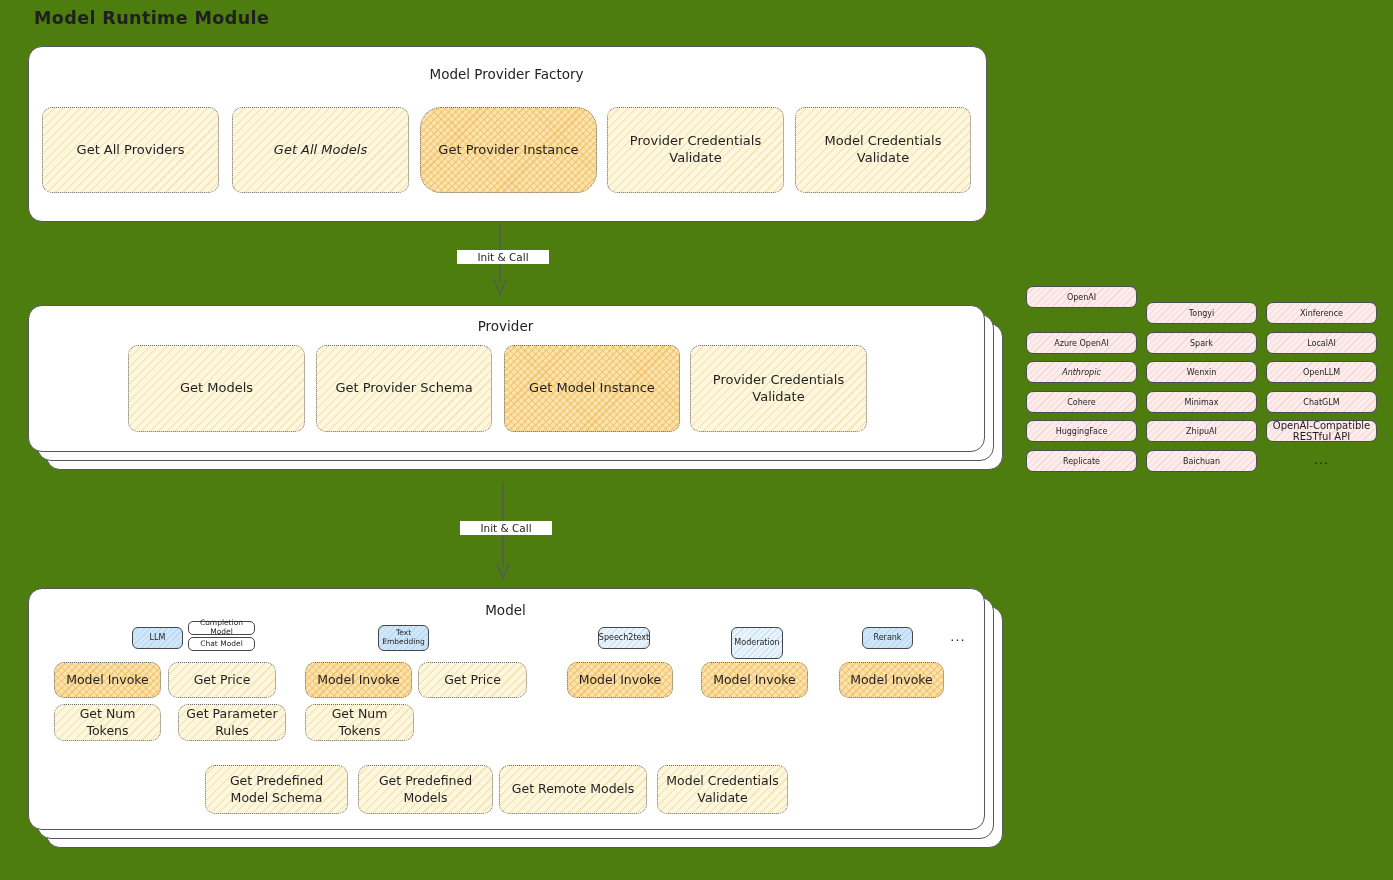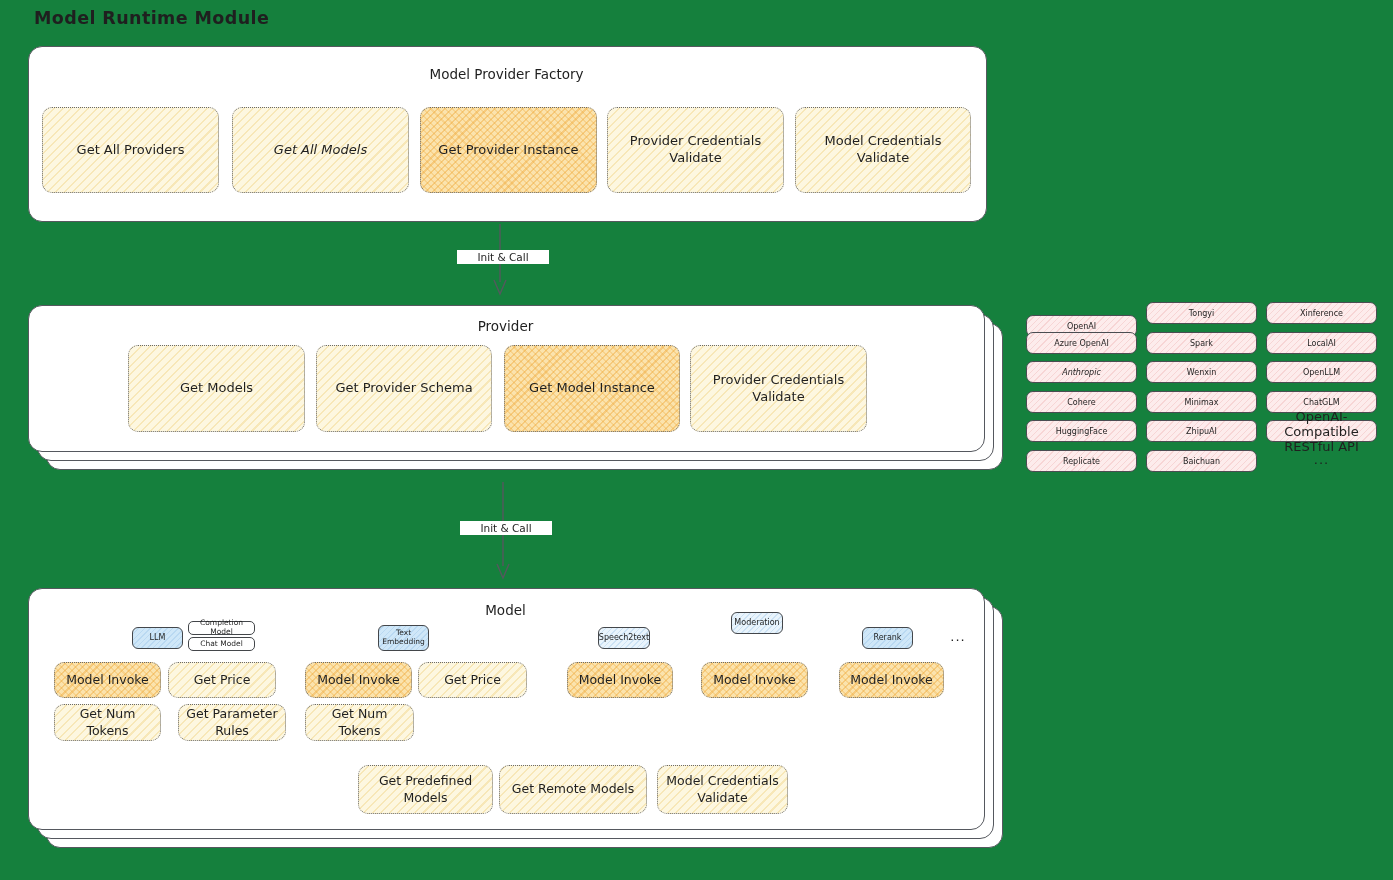--- a/index.html
+++ b/index.html
@@ -1,16 +1,16 @@
 <!DOCTYPE html>
 <html><head>
 <meta charset="utf-8">
 <style>
   html,body{margin:0;padding:0;background:#fff;}
-  .canvas{position:relative;width:1393px;height:880px;background:#15803d;overflow:hidden;
+  .canvas{position:relative;width:1393px;height:880px;background:#4d7c0f;overflow:hidden;
           font-family:"DejaVu Sans",sans-serif;color:#1f1f1f;}
   .page-title{position:absolute;left:34px;top:8px;margin:0;font-size:17.5px;font-weight:700;letter-spacing:.4px;}
   
   .frame{position:absolute;background:#fff;border:1.4px solid #55585e;border-radius:14px;z-index:1;}
   .layer{position:absolute;background:#fff;border:1.2px solid #55585e;border-radius:14px;z-index:0;}
   .frame-title{position:absolute;z-index:2;text-align:center;font-size:13.5px;}
   
   .node{position:absolute;z-index:2;display:flex;align-items:center;justify-content:center;
         text-align:center;line-height:1.3;font-size:13px;padding:4px 15px;box-sizing:border-box;
         border:1.4px dotted #6a6a6a;border-radius:10px;
@@ -19,21 +19,21 @@
   .node.hl{background-color:#fbe3ad;
         background-image:repeating-linear-gradient(315deg,rgba(238,166,52,.40) 0 1.5px,transparent 1.5px 5px),
                          repeating-linear-gradient(45deg,rgba(238,166,52,.28) 0 1.5px,transparent 1.5px 5px);}
   .op{font-size:12.5px;padding:3px 4px;}
   
   .pill{position:absolute;z-index:2;display:flex;align-items:center;justify-content:center;
         text-align:center;font-size:8px;box-sizing:border-box;padding:1px 3px;
         border:1.1px solid #4a4d52;border-radius:7px;
         background-color:#fdecec;
         background-image:repeating-linear-gradient(315deg,rgba(226,130,130,.22) 0 1px,transparent 1px 4.5px);}
-  .pill.small{font-size:13px;}
+  .pill.small{font-size:10px;}
   
   .tab{position:absolute;z-index:2;display:flex;align-items:center;justify-content:center;
        text-align:center;font-size:8px;line-height:1.15;box-sizing:border-box;padding:1px 2px;
        border:1.2px solid #43464a;border-radius:6px;
        background-color:#cfe7f8;
        background-image:repeating-linear-gradient(315deg,rgba(130,180,225,.28) 0 1px,transparent 1px 4px);}
   .tab.lite{background-color:#e9f4fc;}
   .tab.white{background:#fff;background-image:none;border-radius:5px;font-size:7.5px;border-width:1.1px;}
   .ellipsis{position:absolute;z-index:2;font-size:13px;letter-spacing:1px;}
   .arrow{position:absolute;z-index:1;}
@@ -44,41 +44,41 @@
 
 <div class="canvas">
 
   <h1 class="page-title">Model Runtime Module</h1>
 
   <div class="frame" style="left:28px;top:46px;width:957px;height:174px;"></div>
   <div class="frame-title" style="left:28px;top:66px;width:957px;">Model Provider Factory</div>
 
   <div class="node" style="left:42px;top:107px;width:177px;height:86px;">Get All Providers</div>
   <div class="node" style="left:232px;top:107px;width:177px;height:86px;font-style:italic;">Get All Models</div>
-  <div class="node hl" style="left:420px;top:107px;width:177px;height:86px;">Get Provider Instance</div>
+  <div class="node hl" style="left:420px;top:107px;width:177px;height:86px;border-radius:21px;">Get Provider Instance</div>
   <div class="node" style="left:607px;top:107px;width:177px;height:86px;">Provider Credentials Validate</div>
   <div class="node" style="left:795px;top:107px;width:176px;height:86px;">Model Credentials Validate</div>
 
   <svg class="arrow" style="left:492px;top:224px;" width="16" height="72" viewBox="0 0 16 72">
     <line x1="8" y1="0" x2="8" y2="58" stroke="#55585e" stroke-width="1.4"></line>
     <path d="M2,56 L8,70 L14,56" fill="none" stroke="#55585e" stroke-width="1.4"></path>
   </svg>
   <div class="arrow-label" style="left:457px;top:250px;width:86px;">Init &amp; Call</div>
 
   <div class="layer" style="left:46px;top:323px;width:955px;height:145px;"></div>
   <div class="layer" style="left:37px;top:314px;width:955px;height:145px;"></div>
   <div class="frame" style="left:28px;top:305px;width:955px;height:145px;"></div>
   <div class="frame-title" style="left:28px;top:318px;width:955px;">Provider</div>
 
   <div class="node" style="left:316px;top:345px;width:176px;height:87px;">Get Provider Schema</div>
   <div class="node" style="left:128px;top:345px;width:177px;height:87px;">Get Models</div>
   <div class="node hl" style="left:504px;top:345px;width:176px;height:87px;">Get Model Instance</div>
   <div class="node" style="left:690px;top:345px;width:177px;height:87px;">Provider Credentials Validate</div>
 
-  <div class="pill" style="left:1026px;top:315px;width:111px;height:22px;">OpenAI</div>
+  <div class="pill" style="left:1026px;top:286px;width:111px;height:22px;">OpenAI</div>
   <div class="pill" style="left:1146px;top:302px;width:111px;height:22px;">Tongyi</div>
   <div class="pill" style="left:1266px;top:302px;width:111px;height:22px;">Xinference</div>
   <div class="pill" style="left:1026px;top:332px;width:111px;height:22px;">Azure OpenAI</div>
   <div class="pill" style="left:1146px;top:332px;width:111px;height:22px;">Spark</div>
   <div class="pill" style="left:1266px;top:332px;width:111px;height:22px;">LocalAI</div>
   <div class="pill" style="left:1026px;top:361px;width:111px;height:22px;font-style:italic;">Anthropic</div>
   <div class="pill" style="left:1146px;top:361px;width:111px;height:22px;">Wenxin</div>
   <div class="pill" style="left:1266px;top:361px;width:111px;height:22px;">OpenLLM</div>
   <div class="pill" style="left:1026px;top:391px;width:111px;height:22px;">Cohere</div>
   <div class="pill" style="left:1146px;top:391px;width:111px;height:22px;">Minimax</div>
@@ -99,33 +99,34 @@
   <div class="layer" style="left:46px;top:606px;width:955px;height:240px;"></div>
   <div class="layer" style="left:37px;top:597px;width:955px;height:240px;"></div>
   <div class="frame" style="left:28px;top:588px;width:955px;height:240px;"></div>
   <div class="frame-title" style="left:28px;top:602px;width:955px;">Model</div>
 
   <div class="tab" style="left:132px;top:627px;width:51px;height:22px;">LLM</div>
   <div class="tab white" style="left:188px;top:621px;width:67px;height:14px;">Completion Model</div>
   <div class="tab white" style="left:188px;top:637px;width:67px;height:14px;">Chat Model</div>
   <div class="tab" style="left:378px;top:625px;width:51px;height:26px;font-size:7.5px;">Text Embedding</div>
   <div class="tab lite" style="left:598px;top:627px;width:52px;height:22px;">Speech2text</div>
-  <div class="tab lite" style="left:731px;top:612px;width:52px;height:22px;">Moderation</div>
+  <div class="tab lite" style="left:731px;top:627px;width:52px;height:32px;">Moderation</div>
   <div class="tab" style="left:862px;top:627px;width:51px;height:22px;">Rerank</div>
   <div class="ellipsis" style="left:946px;top:629px;width:24px;text-align:center;">...</div>
 
   <div class="node op hl" style="left:54px;top:662px;width:107px;height:36px;">Model Invoke</div>
   <div class="node op" style="left:168px;top:662px;width:108px;height:36px;">Get Price</div>
   <div class="node op hl" style="left:305px;top:662px;width:107px;height:36px;">Model Invoke</div>
   <div class="node op" style="left:418px;top:662px;width:109px;height:36px;">Get Price</div>
   <div class="node op hl" style="left:567px;top:662px;width:106px;height:36px;">Model Invoke</div>
   <div class="node op hl" style="left:701px;top:662px;width:107px;height:36px;">Model Invoke</div>
   <div class="node op hl" style="left:839px;top:662px;width:105px;height:36px;">Model Invoke</div>
 
   <div class="node op" style="left:54px;top:704px;width:107px;height:37px;">Get Num Tokens</div>
   <div class="node op" style="left:167px;top:704px;width:108px;height:37px;margin-left:11px;">Get Parameter Rules</div>
   <div class="node op" style="left:305px;top:704px;width:109px;height:37px;">Get Num Tokens</div>
 
+  <div class="node op" style="left:205px;top:765px;width:143px;height:49px;">Get Predefined Model Schema</div>
   <div class="node op" style="left:358px;top:765px;width:135px;height:49px;">Get Predefined Models</div>
   <div class="node op" style="left:499px;top:765px;width:148px;height:49px;">Get Remote Models</div>
   <div class="node op" style="left:657px;top:765px;width:131px;height:49px;">Model Credentials Validate</div>
 
 </div>
 
 </body></html>

